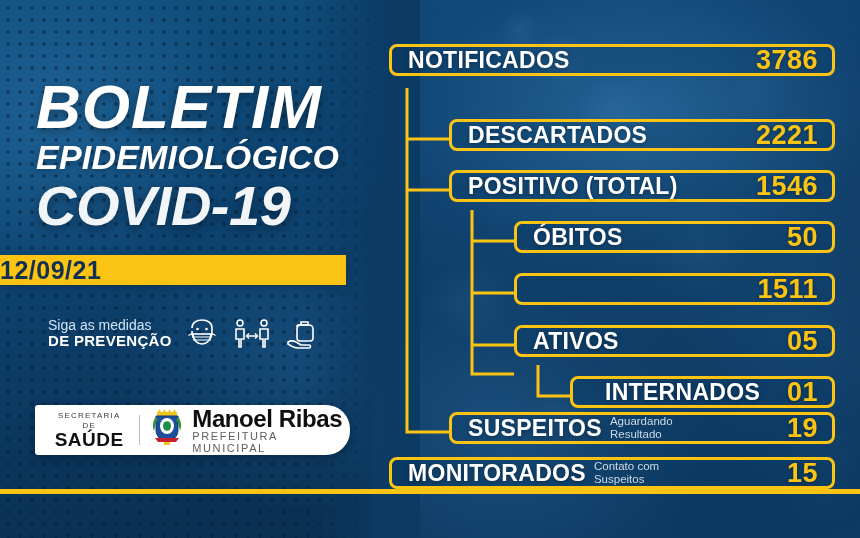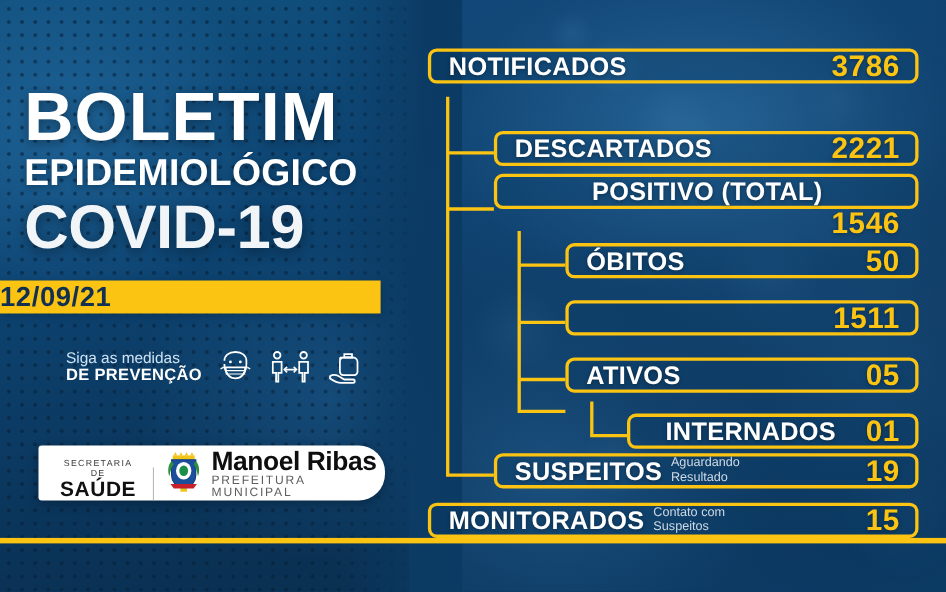--- a/index.html
+++ b/index.html
@@ -54,21 +54,21 @@
     background-size:12px 12px;
     background-position:2px 2px;
     pointer-events:none;
   }
   .left-fade {
     position:absolute; left:300px; top:0; width:120px; height:538px;
     background:linear-gradient(90deg, rgba(11,58,99,0) 0%, rgba(11,58,99,.85) 70%, rgba(11,58,99,1) 100%);
     pointer-events:none;
   }
 
-  .title-block { position:absolute; left:22px; top:78px; width:330px; }
+  .title-block { position:absolute; left:36px; top:78px; width:330px;font-style:italic; }
   .t-boletim {
     font-size:62px; font-weight:bold; color:#ffffff;
     letter-spacing:1px; line-height:.92;
     text-shadow:0 3px 10px rgba(0,0,0,.35);
   }
   .t-epi {
     font-size:34px; font-weight:bold; color:#ffffff;
     letter-spacing:.2px; line-height:1.1; margin-top:4px;
     text-shadow:0 2px 7px rgba(0,0,0,.3);
   }
@@ -85,36 +85,36 @@
     display:flex; align-items:center; 
     padding-right:18px;
     box-shadow:0 2px 8px rgba(0,0,0,.22);
   }
   .date-bar span {
     color:#123152; font-size:25px; font-weight:bold; letter-spacing:.5px;
   }
 
   
   .prev-row {
-    position:absolute; left:60px; top:316px;
+    position:absolute; left:48px; top:316px;
     display:flex; align-items:center; gap:12px;
   }
   .prev-text { line-height:1.12; }
   .prev-l1 { color:#cfe3f2; font-size:14px; }
   .prev-l2 { color:#ffffff; font-size:15px; font-weight:bold; letter-spacing:.3px; }
   .prev-icons { display:flex; align-items:center; gap:12px; }
   .prev-icons svg { display:block; }
 
   
   .logo-bar {
     position:absolute; left:35px; top:405px;
     width:315px; height:50px;
     background:#ffffff;
     border-radius:3px 24px 24px 3px;
-    display:flex; align-items:flex-end;
+    display:flex; align-items:center;
     box-shadow:0 3px 10px rgba(0,0,0,.28);
     overflow:hidden;
   }
   .sec-saude { padding:0 12px 0 16px; text-align:center; }
   .sec-l1 { font-size:8px; color:#3a3a3a; letter-spacing:1.2px; line-height:1.2; }
   .sec-l2 { font-size:19px; font-weight:bold; color:#111; letter-spacing:.5px; line-height:1; }
   .logo-div { width:1px; height:30px; background:#b8b8b8; }
   .brasao { margin:0 8px 0 10px; }
   .pref-text { line-height:1.05; }
   .pref-l1 { font-size:24px; font-weight:bold; color:#0e0e0e; letter-spacing:-.4px; }
@@ -266,21 +266,21 @@
     </svg>
 
   <div class="stat-box" style="left: 389px; top: 44px; width: 446px;">
         <span class="stat-label">NOTIFICADOS</span>
         <span class="stat-value">3786</span>
       </div>
       <div class="stat-box" style="left: 449px; top: 119px; width: 386px;">
         <span class="stat-label">DESCARTADOS</span>
         <span class="stat-value">2221</span>
       </div>
-      <div class="stat-box" style="left: 449px; top: 158px; width: 386px; flex-direction: column;">
+      <div class="stat-box" style="left: 449px; top: 170px; width: 386px;">
         <span class="stat-label">POSITIVO (TOTAL)</span>
         <span class="stat-value">1546</span>
       </div>
       <div class="stat-box" style="left: 514px; top: 221px; width: 321px;">
         <span class="stat-label">ÓBITOS</span>
         <span class="stat-value">50</span>
       </div>
       <div class="stat-box" style="left: 514px; top: 273px; width: 321px;">
         <span class="stat-value">1511</span>
       </div>

